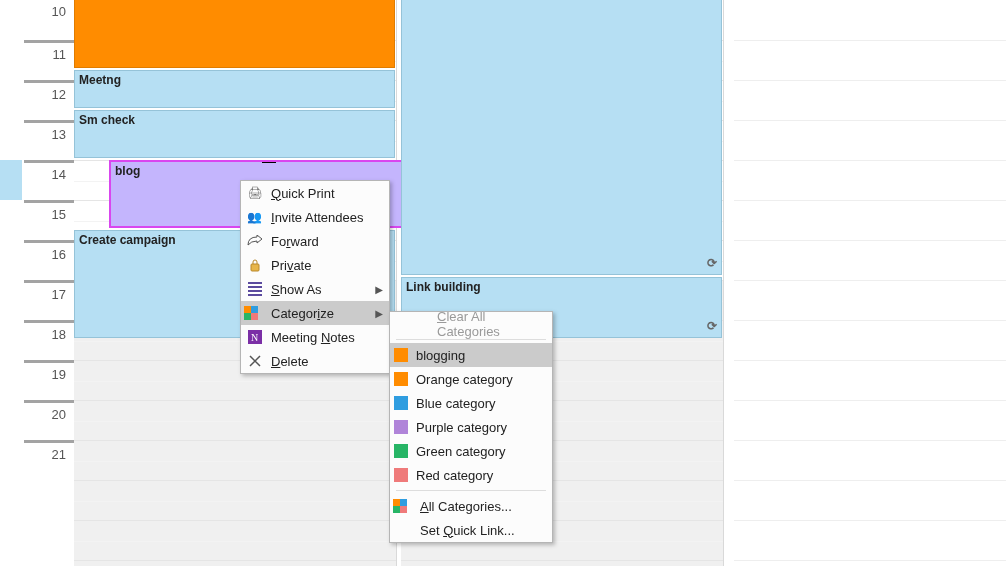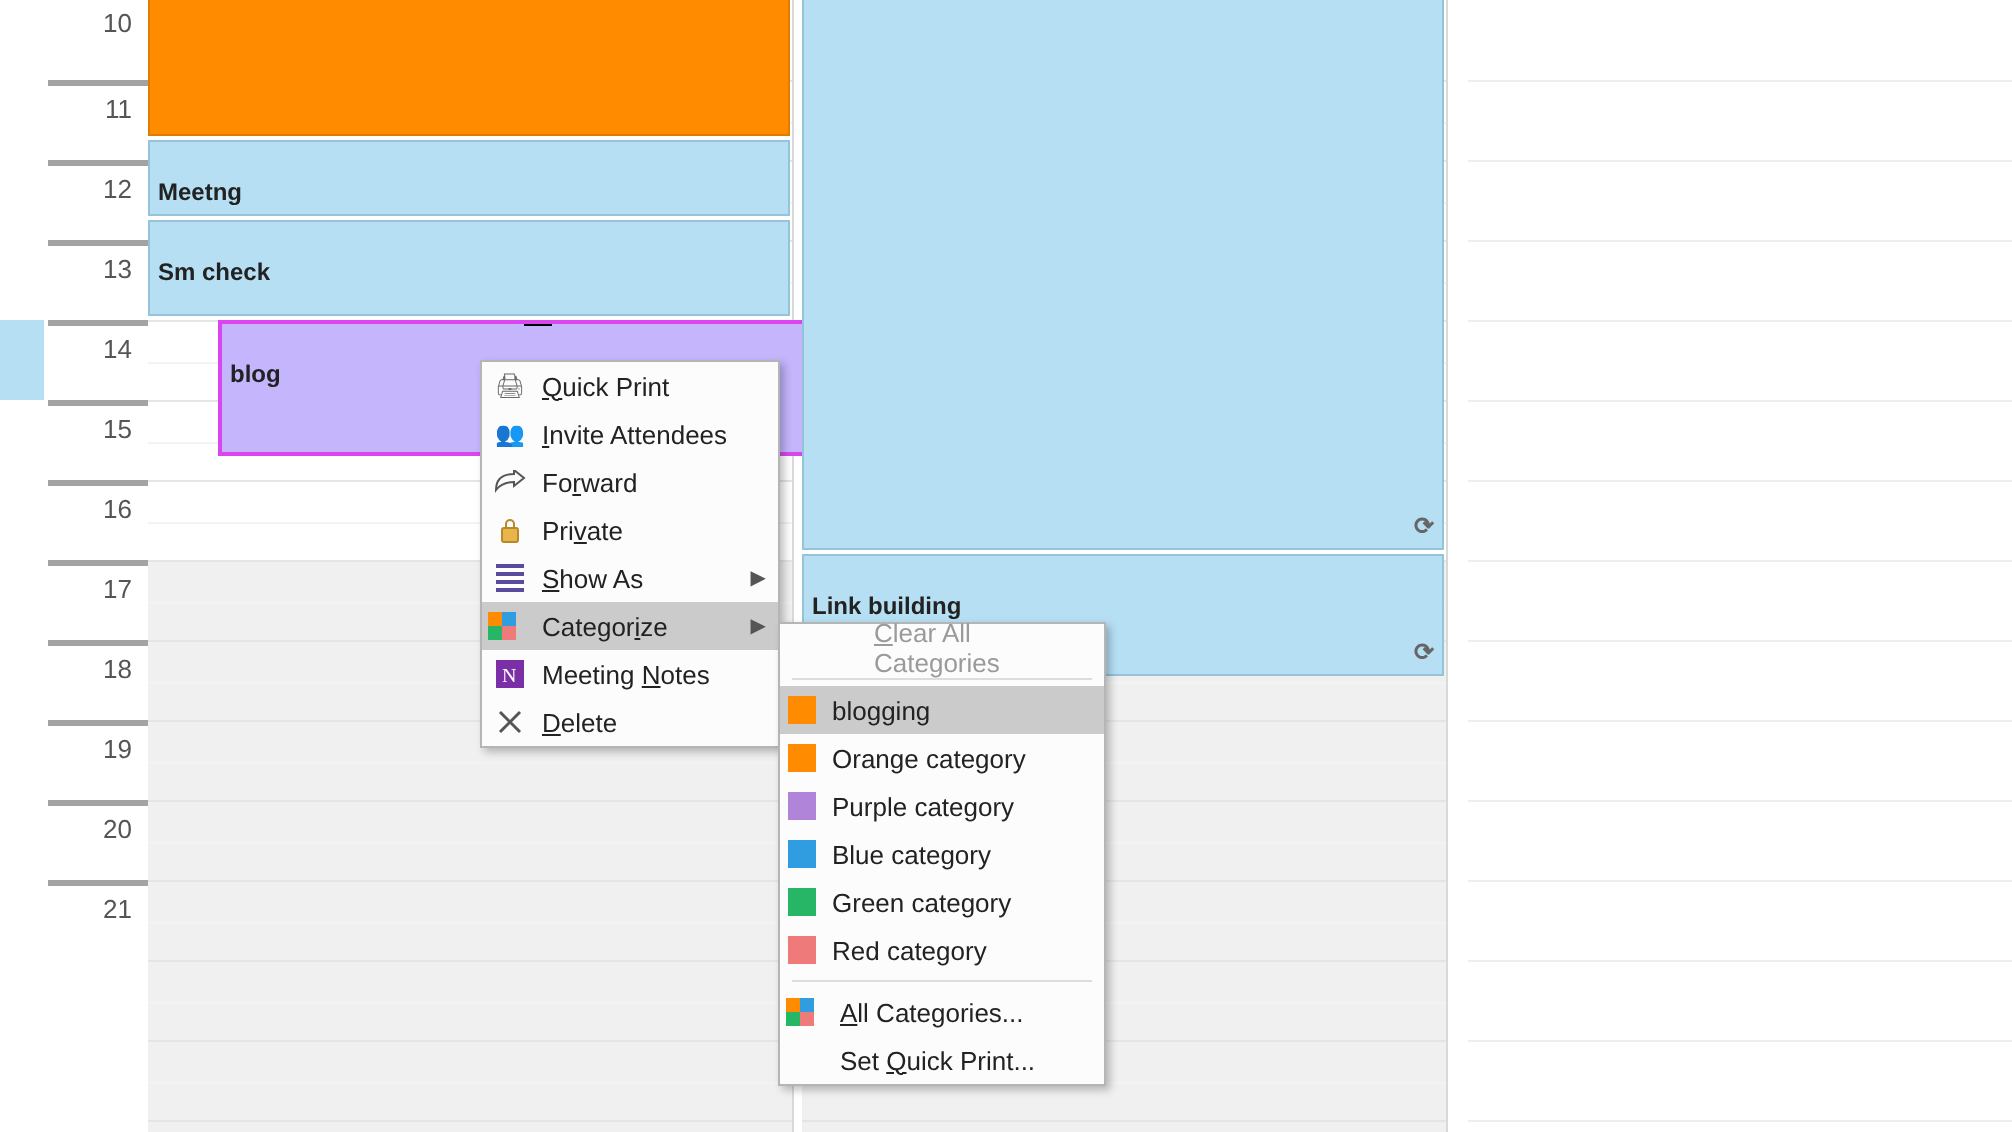--- a/index.html
+++ b/index.html
@@ -65,21 +65,21 @@
   }
   .work-bg { background: #f0f0f0; }
   
   .evt {
     position: absolute;
     background: #b6dff3;
     border: 1px solid #95c3d8;
     font-size: 12px;
     font-weight: bold;
     color: #222;
-    padding: 18px 4px;
+    padding: 2px 4px;
     overflow: hidden;
   }
   .evt-orange { background: #ff8c00; border-color: #e07c00; }
   .evt-selected {
     background: #c4b5fd;
     border: 2px solid #d946ef;
     margin-left: 35px;
   }
   .evt-selected .handle-top,
   .evt-selected .handle-bottom{
@@ -228,20 +228,23 @@
       <div class="evt" style="left:0;top:110px;width:321px;height:48px;">
         <span>Sm check</span>
       </div>
 
       <div class="evt evt-selected" style="left:0;top:160px;width:319px;height:68px;">
         <div class="handle-top"></div>
         <span>blog</span>
         <div class="handle-bottom"></div>
       </div>
 
+      <div class="evt" style="left:0;top:230px;width:321px;height:108px;">
+        <span>Create campaign</span>
+      </div>
     </div>
 
     <div id="day2" class="day-col">
       <div class="slot" style="border-top:none"></div>
       <div class="slot sub"></div>
         <div class="slot sub"></div>
         <div class="slot sub"></div>
       <div class="slot sub"></div>
         <div class="slot sub"></div>
         <div class="slot sub"></div>
@@ -371,45 +374,45 @@
     <div class="sep"></div>
     <div class="ctx-item highlight">
       <span class="cat-swatch c-orange"></span>
       <span class="ctx-label">blogging</span>
     </div>
     <div class="ctx-item">
       <span class="cat-swatch c-orange"></span>
       <span class="ctx-label">Orange category</span>
     </div>
     <div class="ctx-item">
+      <span class="cat-swatch c-blue"></span>
+      <span class="ctx-label">Blue category</span>
+    </div>
+    <div class="ctx-item">
       <span class="cat-swatch c-purple"></span>
       <span class="ctx-label">Purple category</span>
     </div>
     <div class="ctx-item">
-      <span class="cat-swatch c-blue"></span>
-      <span class="ctx-label">Blue category</span>
-    </div>
-    <div class="ctx-item">
       <span class="cat-swatch c-green"></span>
       <span class="ctx-label">Green category</span>
     </div>
     <div class="ctx-item">
       <span class="cat-swatch c-red"></span>
       <span class="ctx-label">Red category</span>
     </div>
     <div class="sep"></div>
     <div class="ctx-item">
       <span class="ctx-icon">
         <span class="cat-swatch c-multi" style="width:14px;height:14px;display:inline-block;"></span>
       </span>
       <span class="ctx-label">
         <span></span><u>A</u><span>ll Categories...</span>
       </span>
     </div>
     <div class="ctx-item">
       <span class="ctx-icon"></span>
       <span class="ctx-label">
-        <span>Set </span><u>Q</u><span>uick Print...</span>
+        <span>Set </span><u>Q</u><span>uick Link...</span>
       </span>
     </div>
   </div>
 
 </div>
 
 </body></html>

